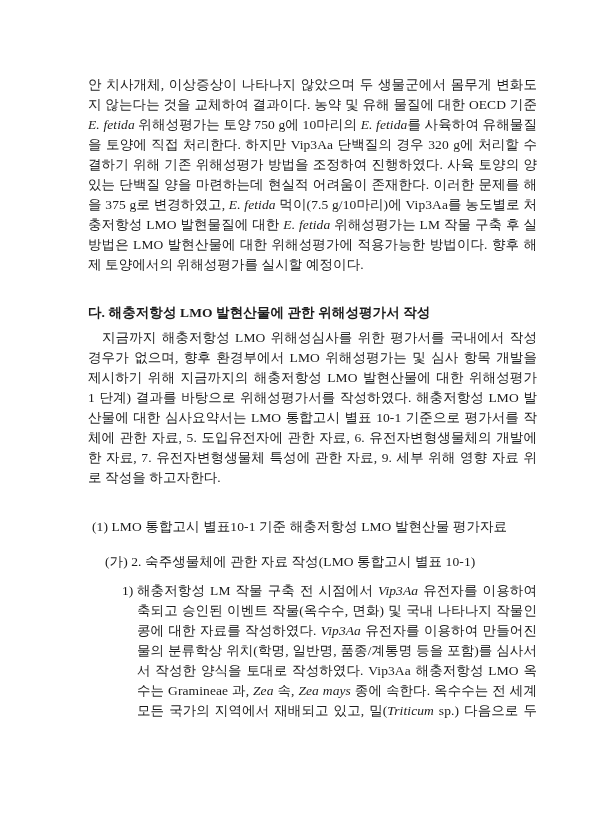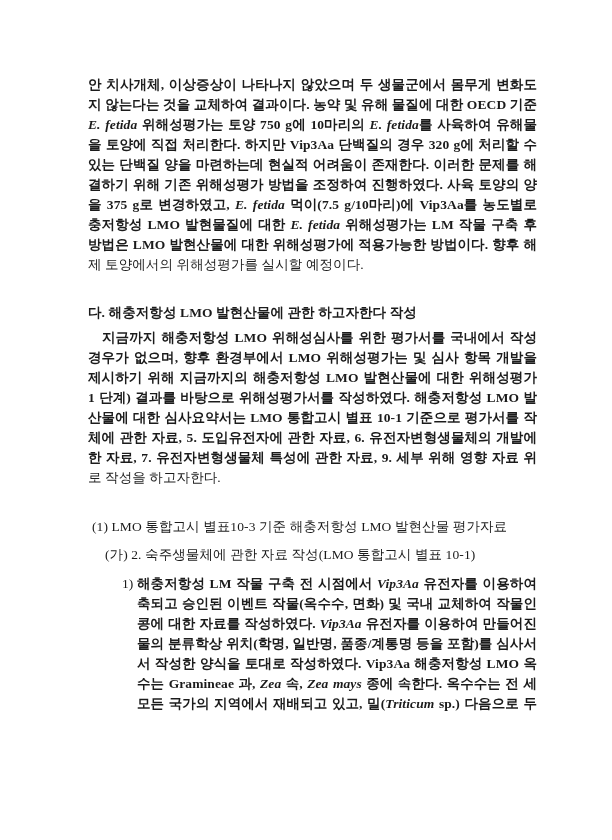--- a/index.html
+++ b/index.html
@@ -25,70 +25,69 @@
   .line {
     height: 20px;
     line-height: 20px;
     overflow: hidden;
     white-space: normal;
     letter-spacing: 0.1px;
   }
   .just {
     text-align: justify;
     text-align-last: justify;
-    font-weight: bold;
     -moz-text-align-last: justify;
   }
   .heading .line { font-weight: bold; }
   .it { font-style: italic; }
   .list-item { display: flex; align-items: flex-start; }
   .marker { flex: 0 0 auto; line-height: 20px; }
   .item-lines { flex: 0 0 auto; }
 </style>
 </head>
 <body>
 
 <main class="page">
   <div class="content">
       <div class="block paragraph" style="margin-top: 0px;">
         <div class="line just">안 치사개체, 이상증상이 나타나지 않았으며 두 생물군에서 몸무게 변화도</div>
         <div class="line just">지 않는다는 것을 교체하여 결과이다. 농약 및 유해 물질에 대한 OECD 기준</div>
         <div class="line just"><span class="it">E. fetida</span> 위해성평가는 토양 750 g에 10마리의 <span class="it">E. fetida</span>를 사육하여 유해물질</div>
         <div class="line just">을 토양에 직접 처리한다. 하지만 Vip3Aa 단백질의 경우 320 g에 처리할 수</div>
+        <div class="line just">결하기 위해 기존 위해성평가 방법을 조정하여 진행하였다. 사육 토양의 양</div>
         <div class="line just">있는 단백질 양을 마련하는데 현실적 어려움이 존재한다. 이러한 문제를 해</div>
-        <div class="line just">결하기 위해 기존 위해성평가 방법을 조정하여 진행하였다. 사육 토양의 양</div>
         <div class="line just">을 375 g로 변경하였고, <span class="it">E. fetida</span> 먹이(7.5 g/10마리)에 Vip3Aa를 농도별로 처</div>
         <div class="line just">충저항성 LMO 발현물질에 대한 <span class="it">E. fetida</span> 위해성평가는 LM 작물 구축 후 실</div>
         <div class="line just">방법은 LMO 발현산물에 대한 위해성평가에 적용가능한 방법이다. 향후 해</div>
         <div class="line">제 토양에서의 위해성평가를 실시할 예정이다.</div>
       </div>
       <div class="block heading" style="margin-top: 28px;">
-        <div class="line">다. 해충저항성 LMO 발현산물에 관한 하고자한다 작성</div>
+        <div class="line">다. 해충저항성 LMO 발현산물에 관한 위해성평가서 작성</div>
       </div>
       <div class="block paragraph" style="margin-top: 5px;">
         <div class="line just" style="padding-left: 14px;">지금까지 해충저항성 LMO 위해성심사를 위한 평가서를 국내에서 작성한</div>
         <div class="line just">경우가 없으며, 향후 환경부에서 LMO 위해성평가는 및 심사 항목 개발을</div>
         <div class="line just">제시하기 위해 지금까지의 해충저항성 LMO 발현산물에 대한 위해성평가(Tier</div>
         <div class="line just">1 단계) 결과를 바탕으로 위해성평가서를 작성하였다. 해충저항성 LMO 발현</div>
         <div class="line just">산물에 대한 심사요약서는 LMO 통합고시 별표 10-1 기준으로 평가서를 작성</div>
         <div class="line just">체에 관한 자료, 5. 도입유전자에 관한 자료, 6. 유전자변형생물체의 개발에 관</div>
         <div class="line just">한 자료, 7. 유전자변형생물체 특성에 관한 자료, 9. 세부 위해 영향 자료 위주</div>
         <div class="line">로 작성을 하고자한다.</div>
       </div>
       <div class="block list-line" style="margin-top: 29px; margin-left: 4px;">
-        <div class="line">(1) LMO 통합고시 별표10-3 기준 해충저항성 LMO 발현산물 평가자료</div>
+        <div class="line">(1) LMO 통합고시 별표10-1 기준 해충저항성 LMO 발현산물 평가자료</div>
       </div>
-      <div class="block list-line" style="margin-top: 8px; margin-left: 17px;">
+      <div class="block list-line" style="margin-top: 15px; margin-left: 17px;">
         <div class="line">(가) 2. 숙주생물체에 관한 자료 작성(LMO 통합고시 별표 10-1)</div>
       </div>
       <div class="block list-item" style="margin-top: 9px; margin-left: 34px;">
         <span class="marker" style="width: 15px;">1)</span>
         <div class="item-lines" style="width: 400px;">
           <div class="line just">해충저항성 LM 작물 구축 전 시점에서 <span class="it">Vip3Aa</span> 유전자를 이용하여 구</div>
-          <div class="line just">축되고 승인된 이벤트 작물(옥수수, 면화) 및 국내 교체하여 작물인</div>
+          <div class="line just">축되고 승인된 이벤트 작물(옥수수, 면화) 및 국내 나타나지 작물인</div>
           <div class="line just">콩에 대한 자료를 작성하였다. <span class="it">Vip3Aa</span> 유전자를 이용하여 만들어진 작</div>
           <div class="line just">물의 분류학상 위치(학명, 일반명, 품종/계통명 등을 포함)를 심사서에</div>
           <div class="line just">서 작성한 양식을 토대로 작성하였다. Vip3Aa 해충저항성 LMO 옥수</div>
           <div class="line just">수는 Gramineae 과, <span class="it">Zea</span> 속, <span class="it">Zea mays</span> 종에 속한다. 옥수수는 전 세계</div>
           <div class="line just">모든 국가의 지역에서 재배되고 있고, 밀(<span class="it">Triticum</span> sp.) 다음으로 두 번</div>
         </div>
       </div>
     </div>
 </main>
 

